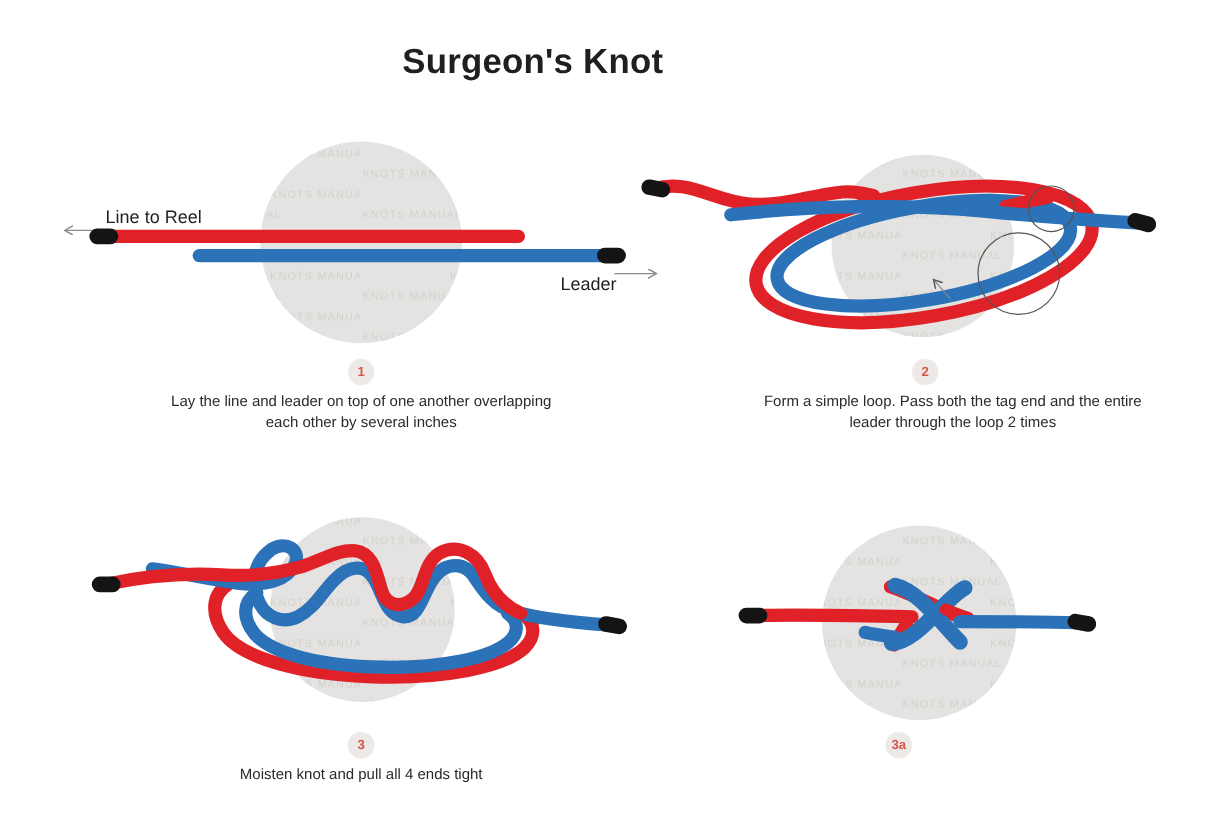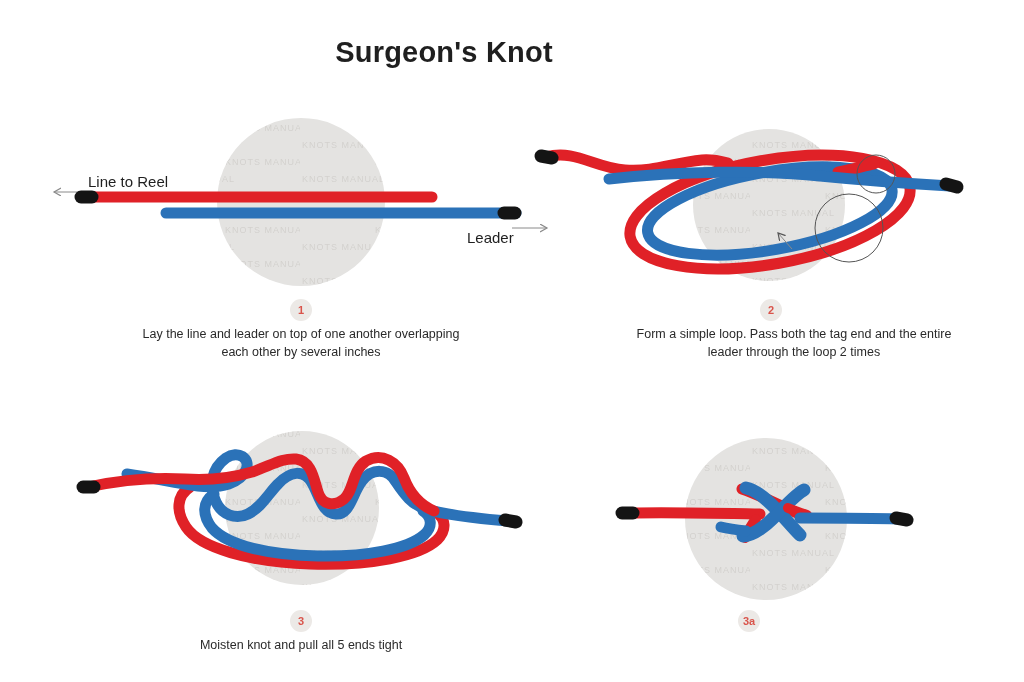--- a/index.html
+++ b/index.html
@@ -120,16 +120,16 @@
   <div class="txt rope-label" style="left:88px; top:173px;">Line to Reel</div>
   <div class="txt rope-label" style="left:467px; top:229px;">Leader</div>
 
   <div class="badge" style="left:290px; top:299px;">1</div>
   <div class="caption" style="left:141px; top:326px;">Lay the line and leader on top of one another overlapping each other by several inches</div>
 
   <div class="badge" style="left:760px; top:299px;">2</div>
   <div class="caption" style="left:611px; top:326px;margin-left:23px;">Form a simple loop. Pass both the tag end and the entire leader through the loop 2 times</div>
 
   <div class="badge" style="left:290px; top:610px;">3</div>
-  <div class="caption" style="left:141px; top:637px;">Moisten knot and pull all 5 ends tight</div>
+  <div class="caption" style="left:141px; top:637px;">Moisten knot and pull all 4 ends tight</div>
 
   <div class="badge" style="left:738px; top:610px;">3a</div>
 </div>
 
 </body></html>

